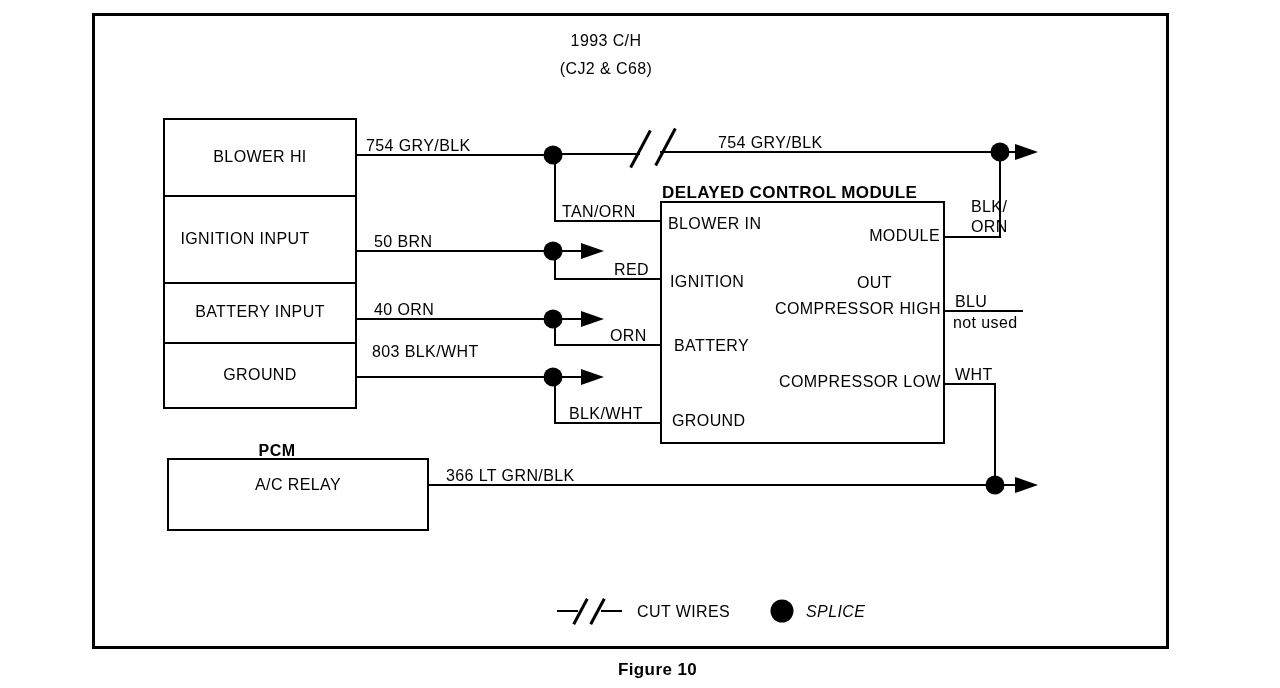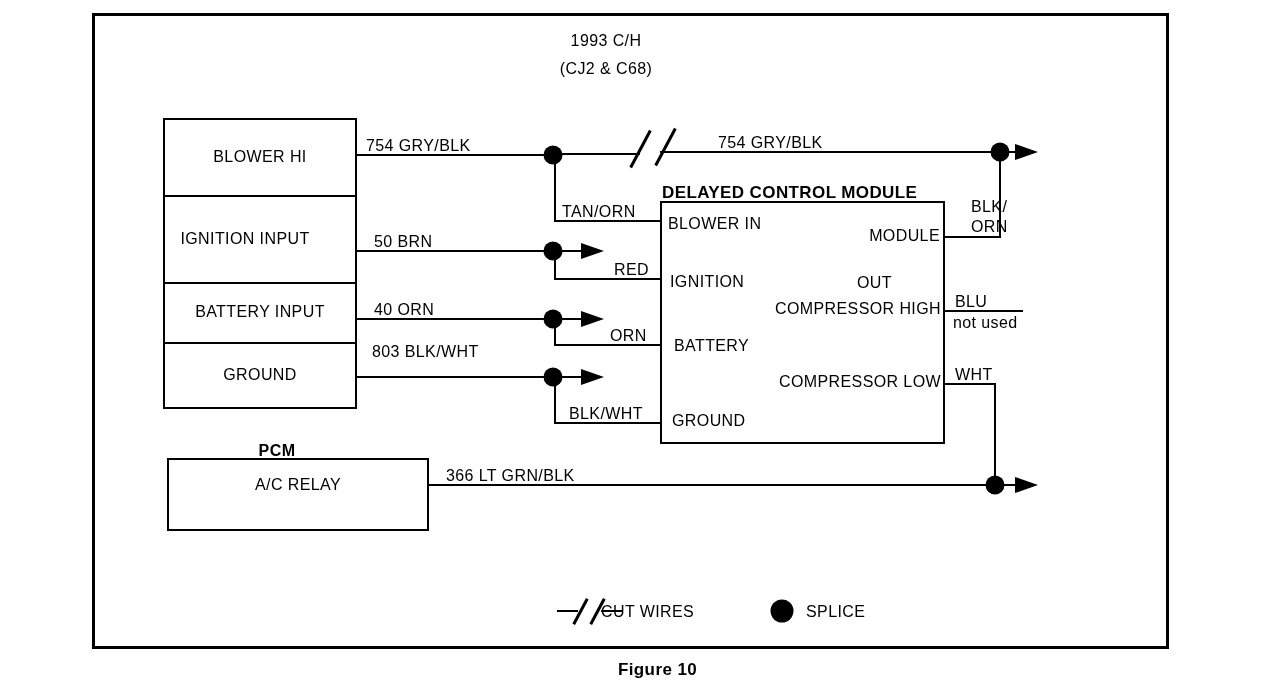--- a/index.html
+++ b/index.html
@@ -120,19 +120,19 @@
   <div class="hline" style="left:429px;top:484px;width:566px;"></div>
   <div class="lbl" style="left:446px;top:466px;">366 LT GRN/BLK</div>
   <div class="splice" style="left:995px;top:485px;"></div>
   <div class="hline" style="left:995px;top:484px;width:21px;"></div>
   <div class="arrow" style="left:1015px;top:477px;"></div>
 
   <div class="hline" style="left:557px;top:610px;width:21px;"></div>
   <div class="slash" style="left:579px;top:597px;height:29px;"></div>
   <div class="slash" style="left:596px;top:597px;height:29px;"></div>
   <div class="hline" style="left:601px;top:610px;width:21px;"></div>
-  <div class="lbl" style="left:601px;top:602px;">CUT WIRES</div>
+  <div class="lbl" style="left:637px;top:602px;">CUT WIRES</div>
   <div class="splice" style="left:782px;top:611px;width:23px;height:23px;"></div>
-  <div class="lbl" style="left:806px;top:602px;">SPLICE</div>
+  <div class="lbl" style="left:806px;top:602px;font-style:italic;">SPLICE</div>
 
   <div class="lbl ctr bold" style="left:570px;top:660px;width:175px;font-size:17px;">Figure 10</div>
 
 </div>
 
 </body></html>

